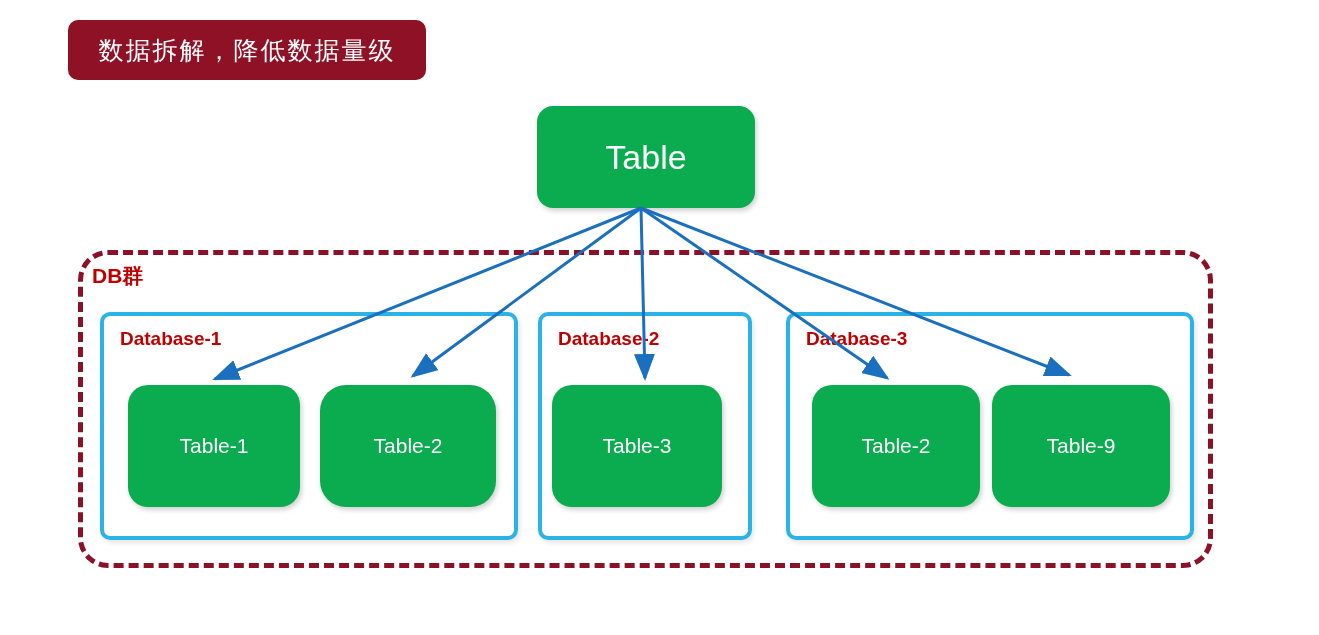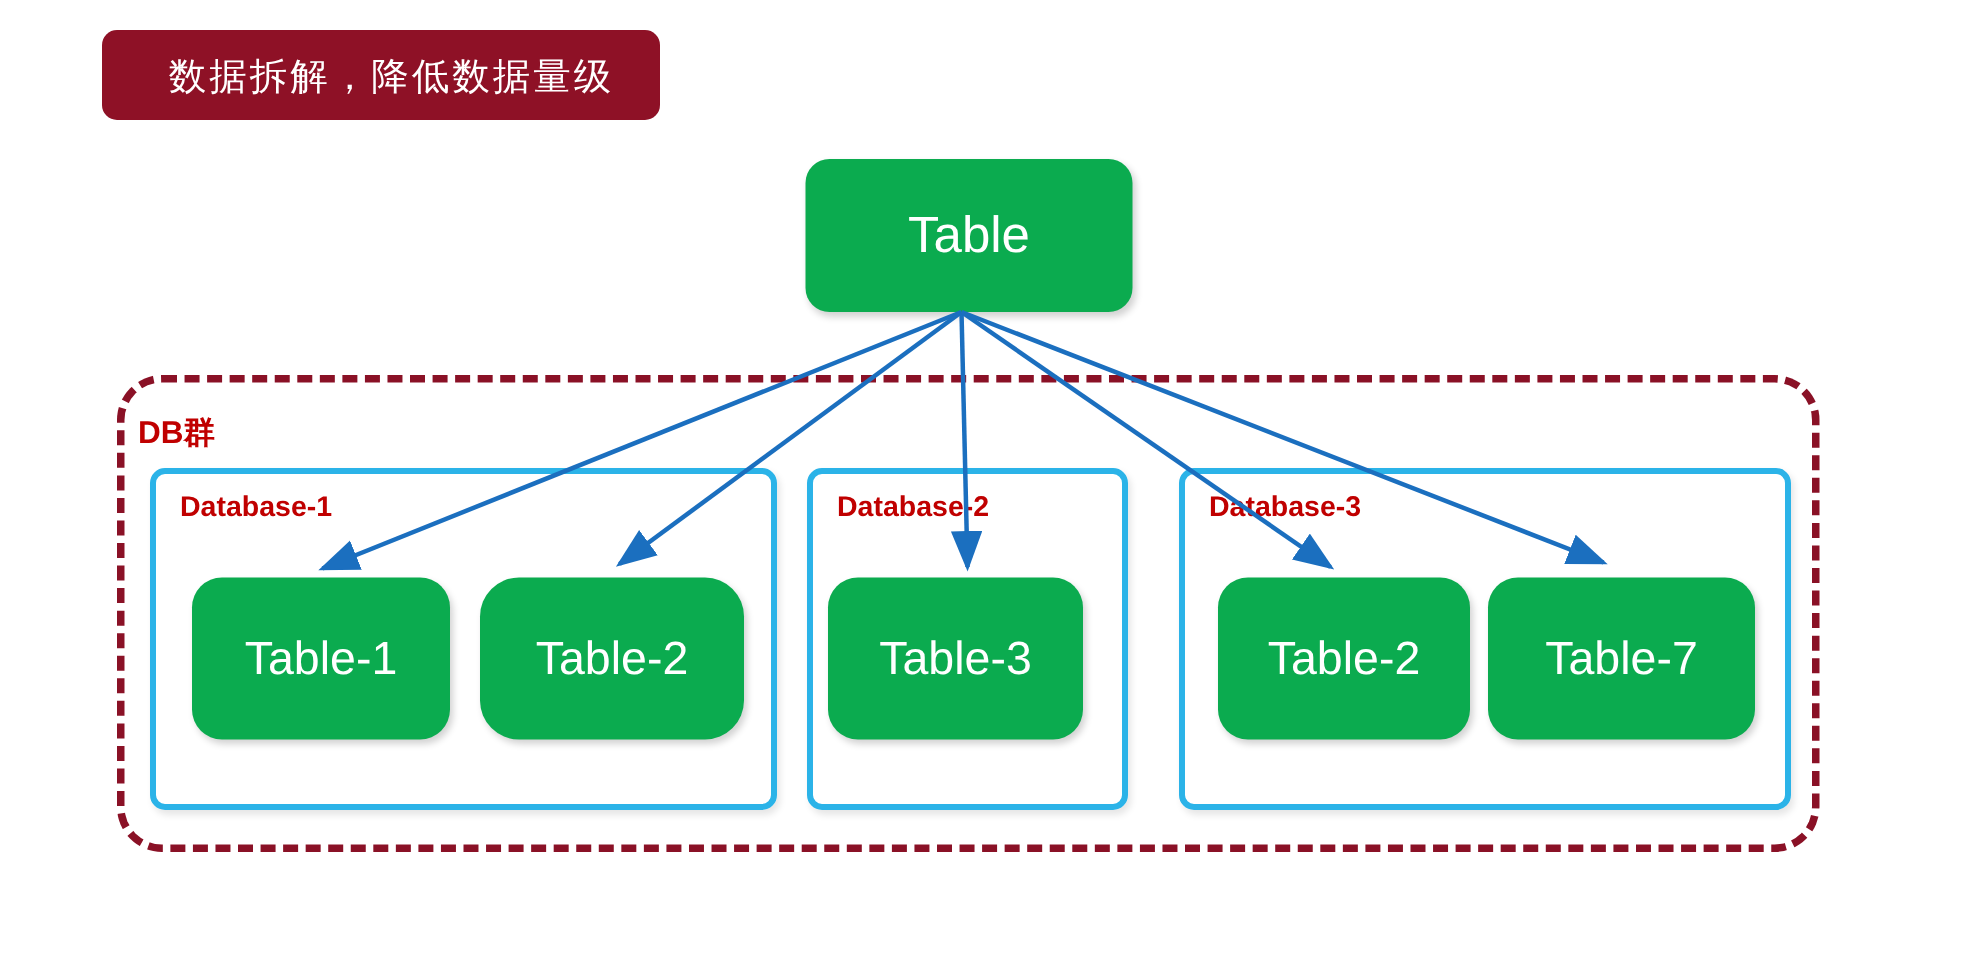--- a/index.html
+++ b/index.html
@@ -5,56 +5,56 @@
   html,body { margin:0; padding:0; background:#ffffff; }
   .stage {
     position:relative; width:1319px; height:635px; background:#ffffff;
     font-family:"Liberation Sans", sans-serif; overflow:hidden;
   }
   
   .banner {
     position:absolute; left:68px; top:20px; width:358px; height:60px;
     background:#8E1126; border-radius:10px; color:#ffffff;
     display:flex; align-items:center; justify-content:center;
-    font-family:"Liberation Serif", serif; font-size:25px; letter-spacing:2px;padding-left:14px;
+    font-family:"Liberation Serif", serif; font-size:25px; letter-spacing:2px;
   }
   
   .root-table {
     position:absolute; left:537px; top:106px; width:218px; height:102px;
     background:#0BAB4F; border-radius:16px; color:#ffffff;
     display:flex; align-items:center; justify-content:center; font-size:34px;
     box-shadow:2px 3px 5px rgba(0,0,0,0.18);
   }
   
   .cluster {
     position:absolute; left:78px; top:250px; width:1135px; height:318px;
     border:5px dashed #8A1126; border-radius:30px; box-sizing:border-box;
   }
   .cluster-label {
-    position:absolute; left:92px; top:274px;
+    position:absolute; left:92px; top:262px;
     color:#C00000; font-weight:bold; font-size:21px;
   }
   
   .db {
     position:absolute; top:312px; height:228px; box-sizing:border-box;
     border:4px solid #2BB3E8; border-radius:10px; background:transparent;
     box-shadow:2px 3px 5px rgba(0,0,0,0.10);
   }
   .db1 { left:100px; width:418px; }
   .db2 { left:538px; width:214px; }
   .db3 { left:786px; width:408px; }
   .db-label {
     position:absolute; left:16px; top:12px;
     color:#C00000; font-weight:bold; font-size:19px; white-space:nowrap;
   }
   
   .tbl {
-    position:absolute; top:385px; height:108px;
+    position:absolute; top:385px; height:122px;
     background:#0BAB4F; border-radius:20px; color:#ffffff;
-    display:flex; align-items:center; justify-content:center; font-size:31px;
+    display:flex; align-items:center; justify-content:center; font-size:21px;
     box-shadow:2px 3px 5px rgba(0,0,0,0.18);
   }
   .t1 { left:128px; width:172px; }
   .t2 { left:320px; width:176px;border-radius:26px; }
   .t3 { left:552px; width:170px;text-align:center; }
   .t4 { left:812px; width:168px; }
   .t5 { left:992px; width:178px; }
   
   .connectors {
     position:absolute; left:0; top:0; width:1319px; height:635px;
@@ -93,21 +93,21 @@
   <div class="tbl t2">
     <span>Table-2</span>
   </div>
   <div class="tbl t3">
     <span>Table-3</span>
   </div>
   <div class="tbl t4">
     <span>Table-2</span>
   </div>
   <div class="tbl t5">
-    <span>Table-7</span>
+    <span>Table-9</span>
   </div>
 
   <svg class="connectors" viewBox="0 0 1319 635" xmlns="http://www.w3.org/2000/svg">
     <defs>
       <marker id="arrowhead" markerWidth="11" markerHeight="9" refX="8" refY="3.5" orient="auto" markerUnits="strokeWidth">
         <path d="M0,0 L9,3.5 L0,7 z" fill="#1B6FBF"></path>
       </marker>
     </defs>
     <g stroke="#1B6FBF" stroke-width="3" fill="none">
       <line x1="641" y1="208" x2="215" y2="379" marker-end="url(#arrowhead)"></line>

